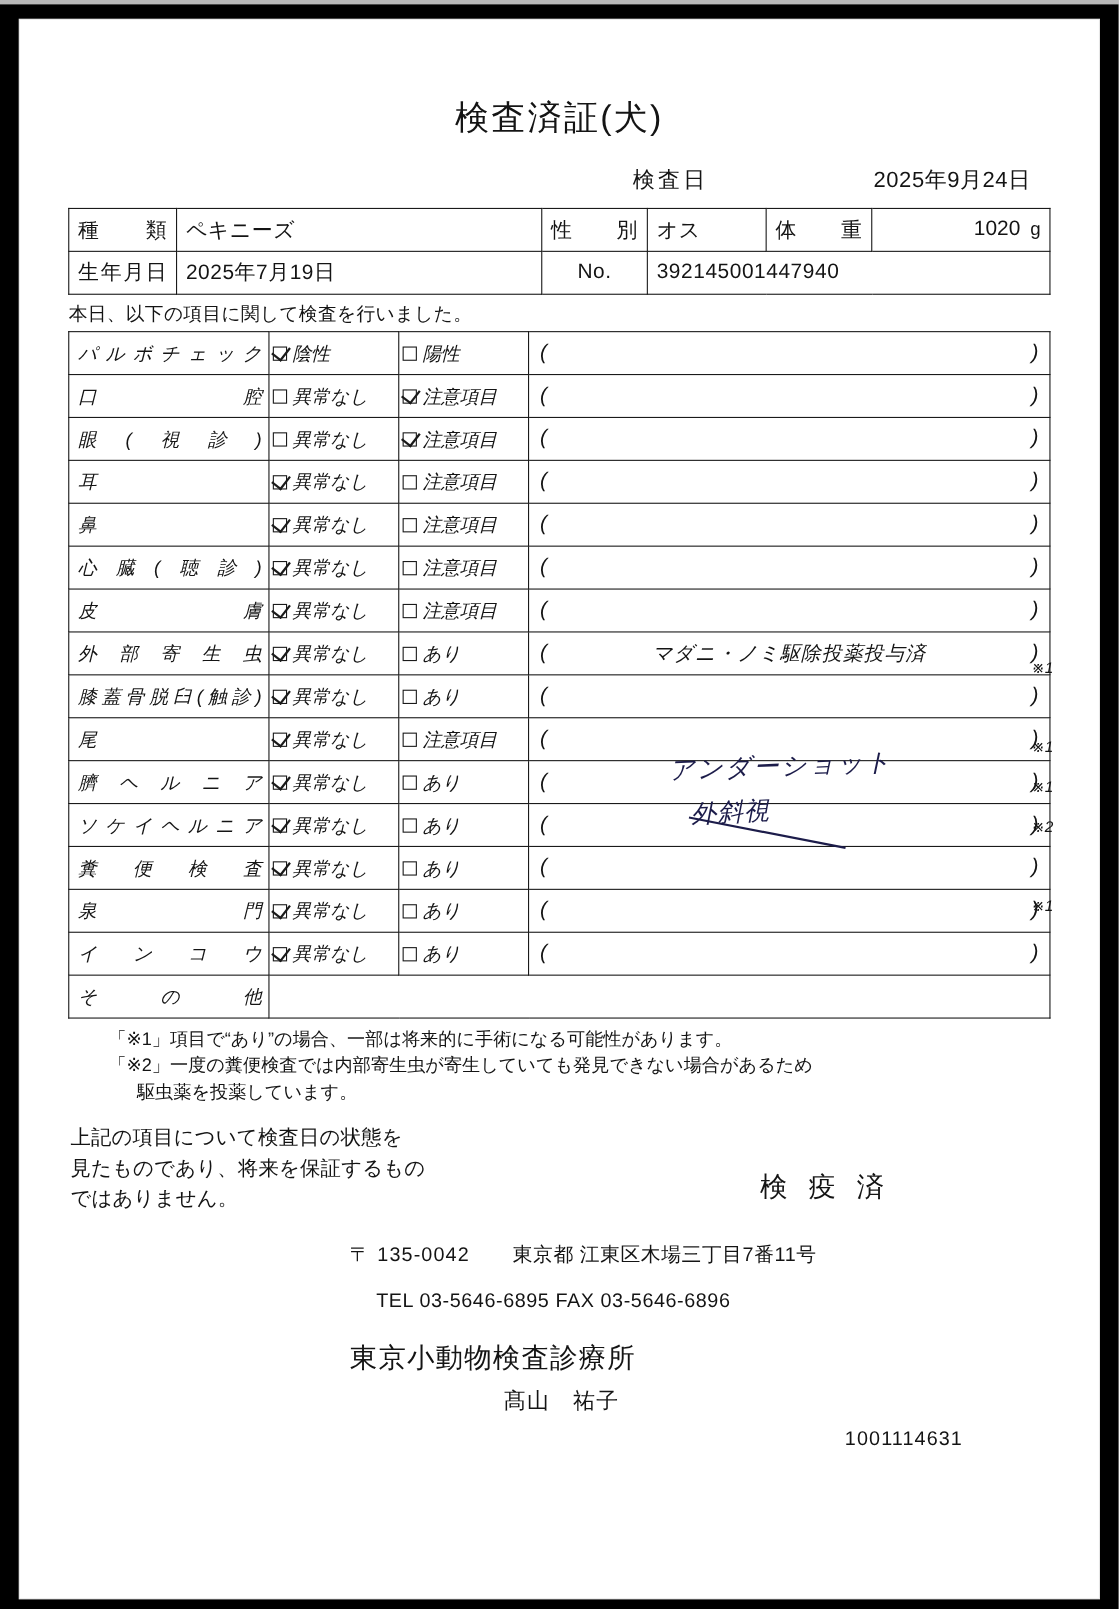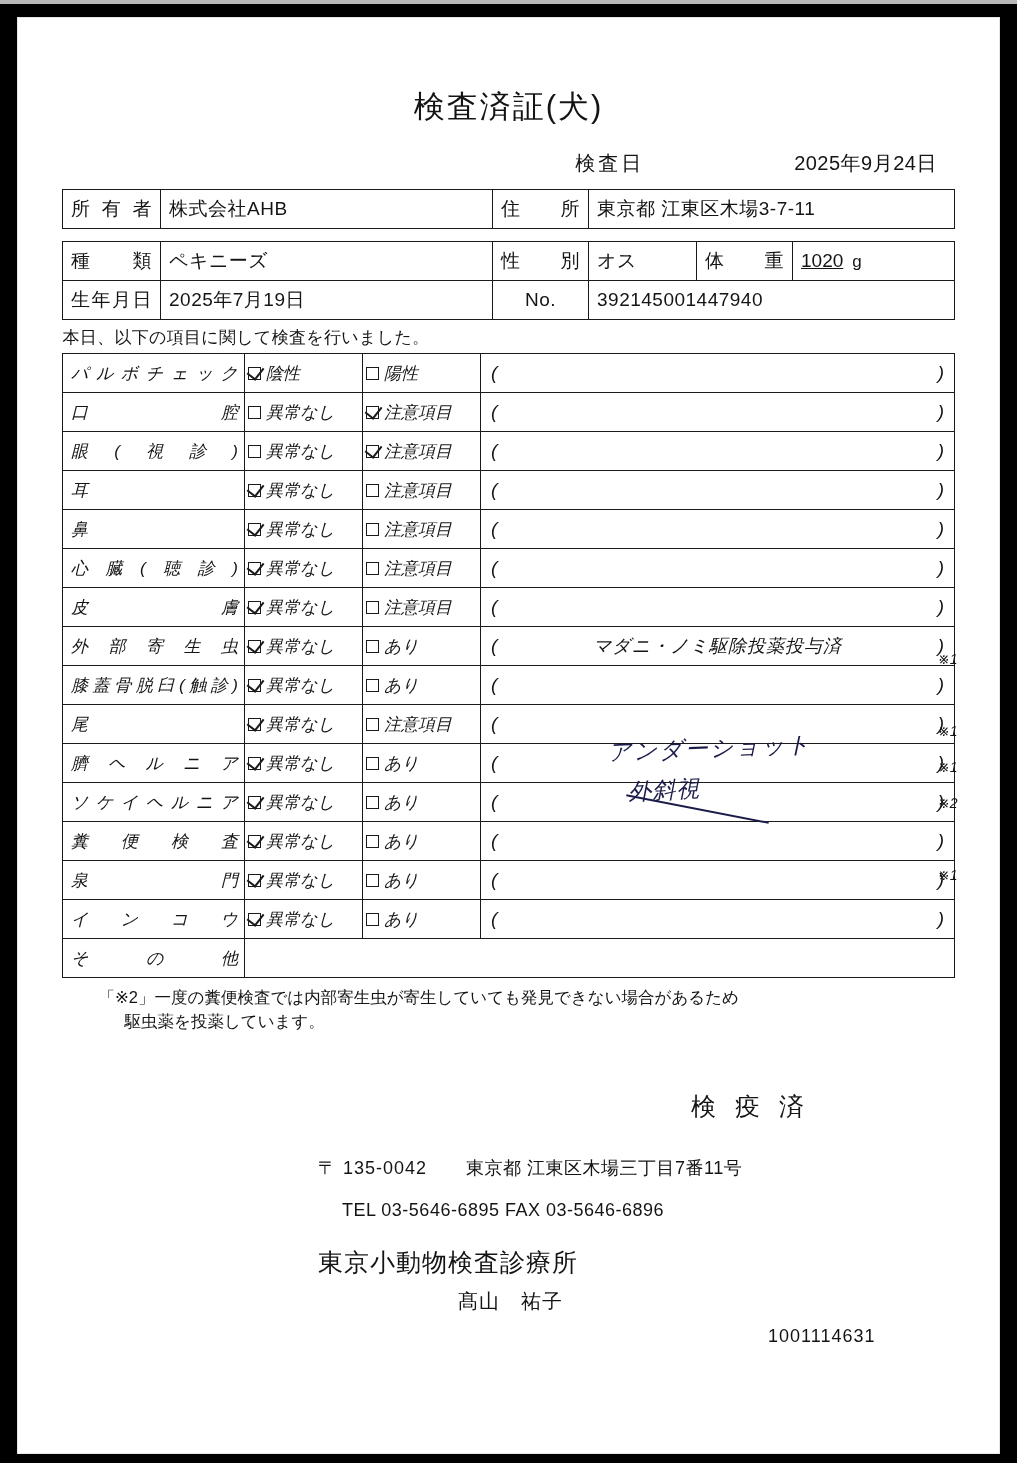--- a/index.html
+++ b/index.html
@@ -62,21 +62,21 @@
   td.lblcell {
     text-align: center;
     letter-spacing: 0.5px;
   }
   td.spread {
     text-align: justify;
     text-align-last: justify;
     padding: 0 14px;
   }
   .valtxt { letter-spacing: 0.5px; }
-  .w-unit { display: flex; align-items: baseline; text-decoration: underline; }
+  .w-unit { display: flex; justify-content: flex-end; align-items: baseline; }
   .w-unit .num { font-size: 19px; }
   .w-unit .u { margin-left: 9px; font-size: 17px; }
 
   .note-line {
     width: 892px;
     margin: 6px auto 4px auto;
     font-size: 17px;
     letter-spacing: 0.3px;
   }
 
@@ -256,36 +256,20 @@
 <div class="page">
   <div class="sheet">
 
     <div class="title">検査済証(犬)</div>
 
     <div class="exam-date-row">
       <span class="lbl">検査日</span>
       <span class="val">2025年9月24日</span>
     </div>
 
-    <table class="info">
-      <colgroup>
-        <col style="width:98px">
-          <col style="width:332px">
-          <col style="width:96px">
-          <col style="width:366px">
-      </colgroup>
-      <tbody>
-        <tr>
-          <td class="lblcell spread">所有者</td>
-          <td class="valtxt">株式会社AHB</td>
-          <td class="lblcell spread">住所</td>
-          <td class="valtxt">東京都 江東区木場3-7-11</td>
-        </tr>
-      </tbody>
-    </table>
 
     <table class="info">
       <colgroup>
         <col style="width:98px">
           <col style="width:332px">
           <col style="width:96px">
           <col style="width:108px">
           <col style="width:96px">
           <col style="width:162px">
       </colgroup>
@@ -516,25 +500,31 @@
           <div class="side-mark" style="top: 442px;">※2</div>
           <div class="side-mark" style="top: 514px;">※1</div>
         </div>
 
       <div class="hand hand1">アンダーショット</div>
       <div class="hand hand2">外斜視</div>
       <div class="handstrike"></div>
     </div>
 
     <div class="footnotes">
+      <div>「※1」項目で“あり”の場合、一部は将来的に手術になる可能性があります。</div>
       <div>「※2」一度の糞便検査では内部寄生虫が寄生していても発見できない場合があるため</div>
       <div class="indent">駆虫薬を投薬しています。</div>
     </div>
 
     <div class="bottom">
+      <div class="disclaimer">
+        <div>上記の項目について検査日の状態を</div>
+        <div>見たものであり、将来を保証するもの</div>
+        <div>ではありません。</div>
+      </div>
       <div class="stamp">検 疫 済</div>
       <div class="addr">
         <span class="zip">〒 135-0042</span>
         <span style="display:inline-block;width:28px"></span>
         <span>東京都 江東区木場三丁目7番11号</span>
       </div>
       <div class="tel">TEL 03-5646-6895  FAX 03-5646-6896</div>
       <div class="clinic">東京小動物検査診療所</div>
       <div class="doctor">髙山　祐子</div>
       <div class="serial">1001114631</div>

